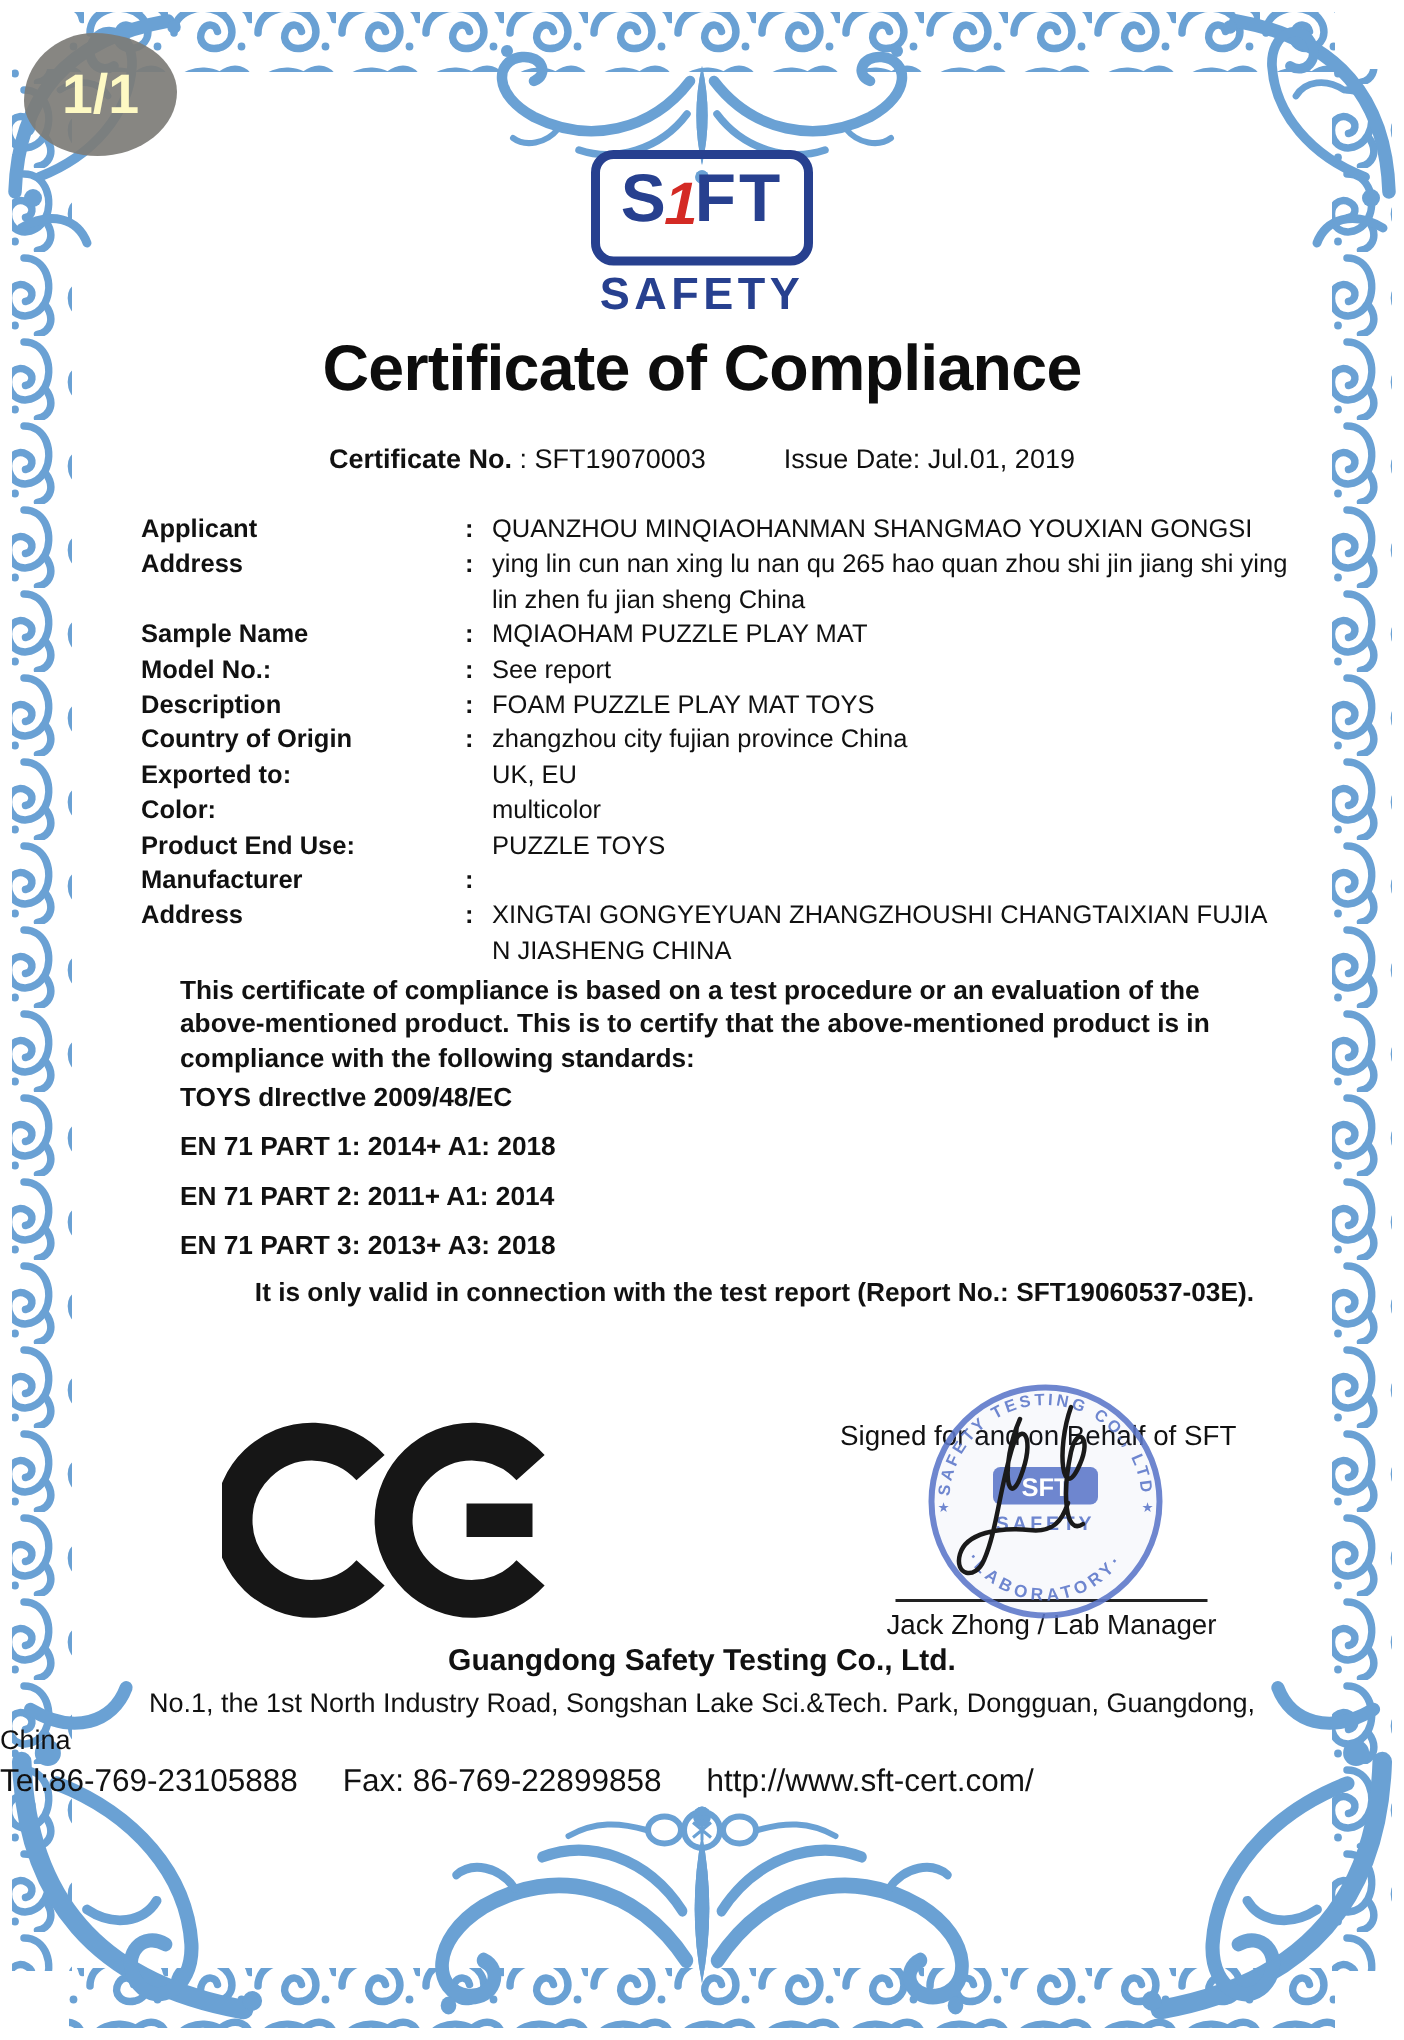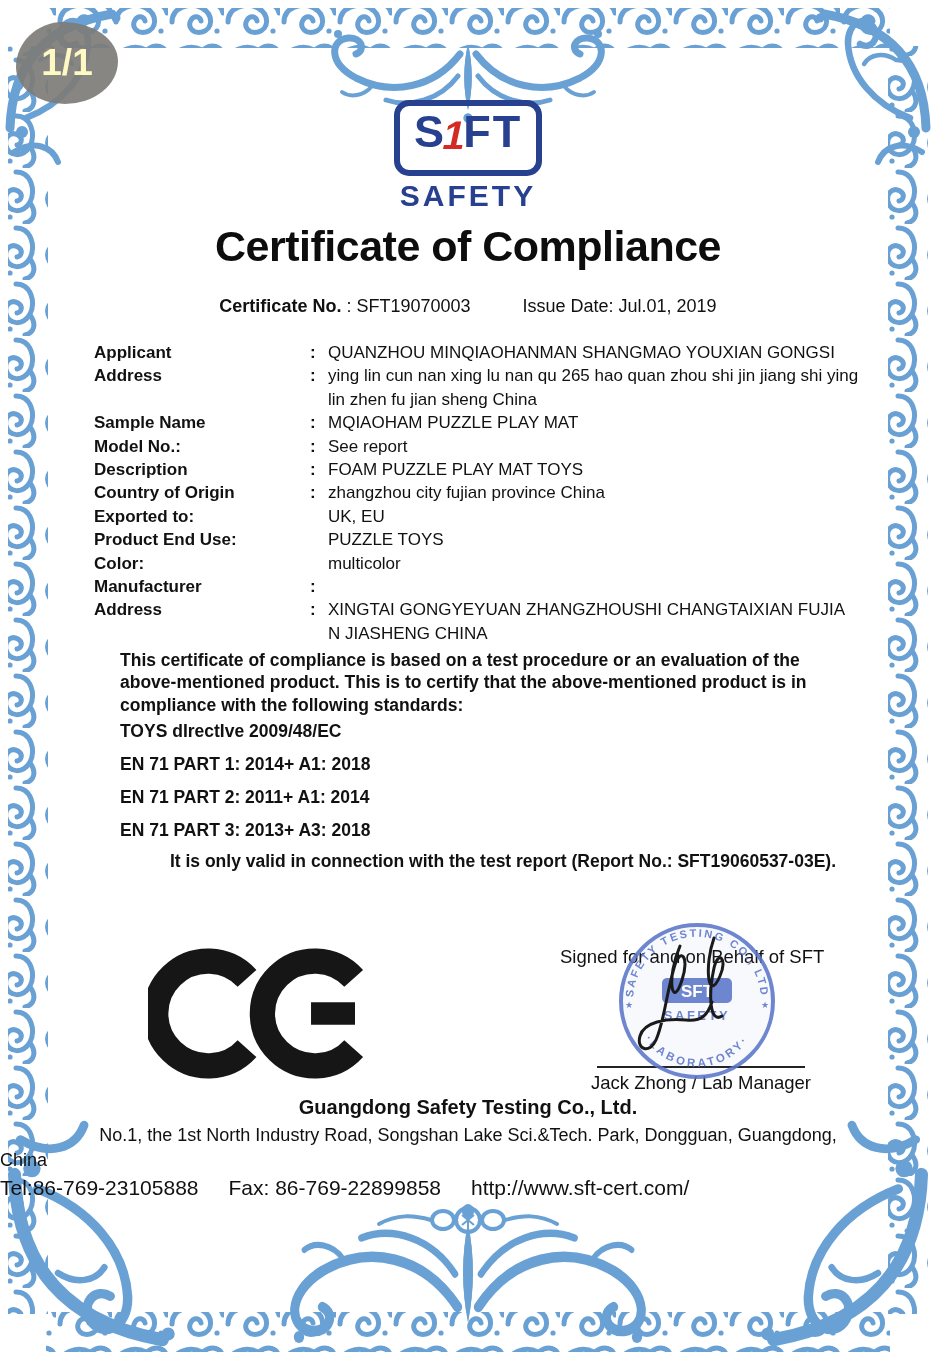--- a/index.html
+++ b/index.html
@@ -167,28 +167,28 @@
           <span class="lab">Country of Origin</span>
           <span class="sep">:</span>
           <span class="val">zhangzhou city fujian province China</span>
         </div>
       <div class="frow">
           <span class="lab">Exported to:</span>
           <span class="sep"></span>
           <span class="val">UK, EU</span>
         </div>
       <div class="frow">
+          <span class="lab">Color:</span>
+          <span class="sep"></span>
+          <span class="val">multicolor</span>
+        </div>
+      <div class="frow">
           <span class="lab">Product End Use:</span>
           <span class="sep"></span>
           <span class="val">PUZZLE TOYS</span>
-        </div>
-      <div class="frow">
-          <span class="lab">Color:</span>
-          <span class="sep"></span>
-          <span class="val">multicolor</span>
         </div>
       <div class="frow">
           <span class="lab">Manufacturer</span>
           <span class="sep">:</span>
         </div>
       <div class="frow">
           <span class="lab">Address</span>
           <span class="sep">:</span>
           <span class="val">XINGTAI GONGYEYUAN ZHANGZHOUSHI CHANGTAIXIAN FUJIA
 N JIASHENG CHINA</span>

